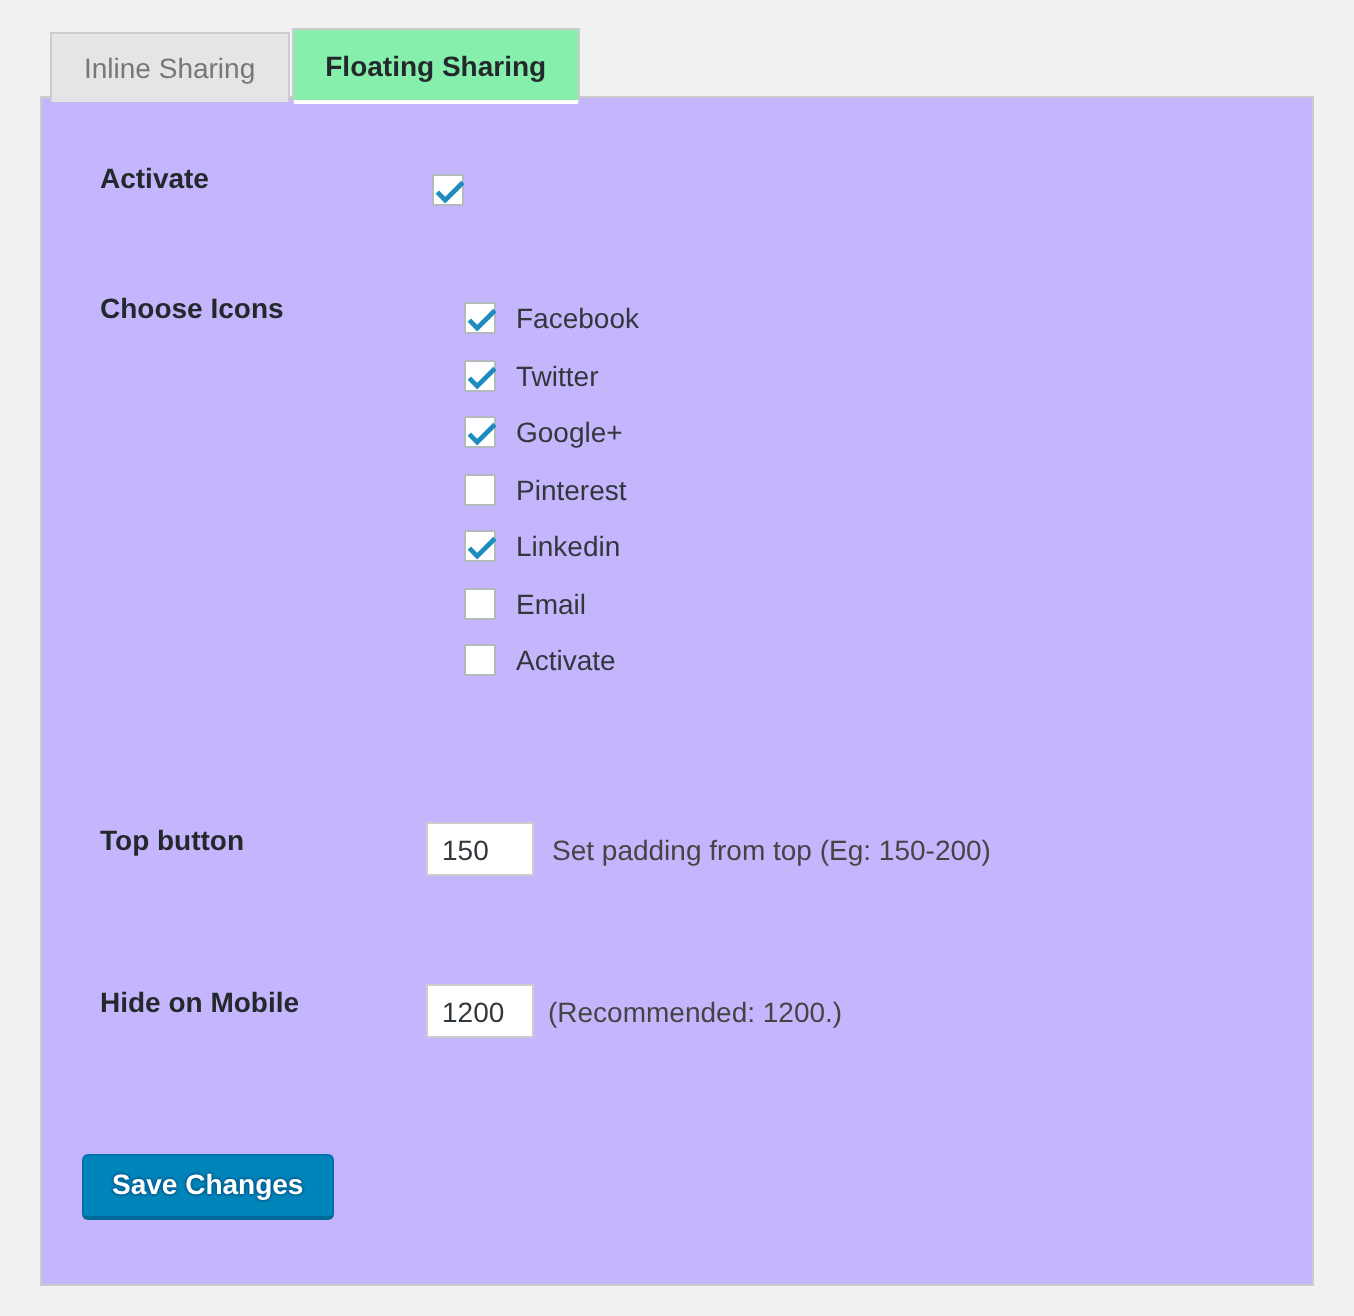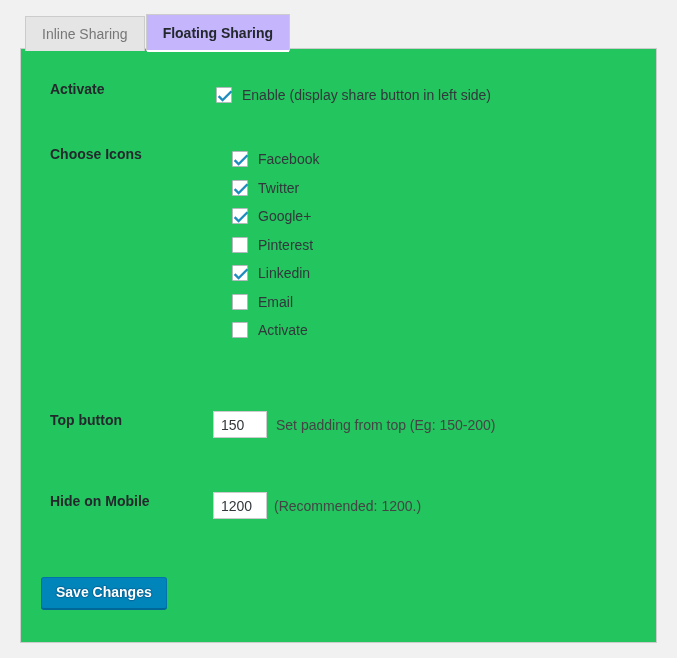--- a/index.html
+++ b/index.html
@@ -40,21 +40,21 @@
     border: 1px solid #ccc;
     border-bottom: none;
     background: #e5e5e5;
     color: #777;
     line-height: 1;
     margin-right: 1px;
     cursor: pointer;
     user-select: none;
   }
   .tab.active {
-    background: #c4b5fd;
+    background: #86efac;
     color: #23282d;
     font-weight: bold;
     height: 37px;
     border-color: #ccc;
     position: relative;
     z-index: 4;
   }
   .tab.active:after {
     content: "";
     position: absolute;
@@ -66,21 +66,21 @@
   }
 
   
   .panel {
     position: absolute;
     left: 20px;
     top: 48px;
     width: 637px;
     height: 595px;
     box-sizing: border-box;
-    background: #22c55e;
+    background: #c4b5fd;
     border: 1px solid #ccc;
     z-index: 1;
   }
 
   .form-body {
     position: relative;
     width: 100%;
     height: 100%;
   }
 
@@ -219,21 +219,20 @@
 
       <div class="row row-activate">
         <div class="row-label">Activate</div>
         <div class="row-field activate-field">
           <div class="cb-line">
             <span class="checkbox checked">
               <svg viewBox="0 0 20 20" aria-hidden="true">
                   <path d="M4.5 10.2l3.1 3.2L15.6 5.4l1.7 1.7-9.7 9.7-4.8-4.9z" fill="#1e8cbe"></path>
                 </svg>
             </span>
-            <span class="cb-label">Enable (display share button in left side)</span>
           </div>
         </div>
       </div>
 
       <div class="row row-icons">
         <div class="row-label">Choose Icons</div>
         <div class="row-field">
           <div class="icons-list">
 
             <div class="cb-line">

